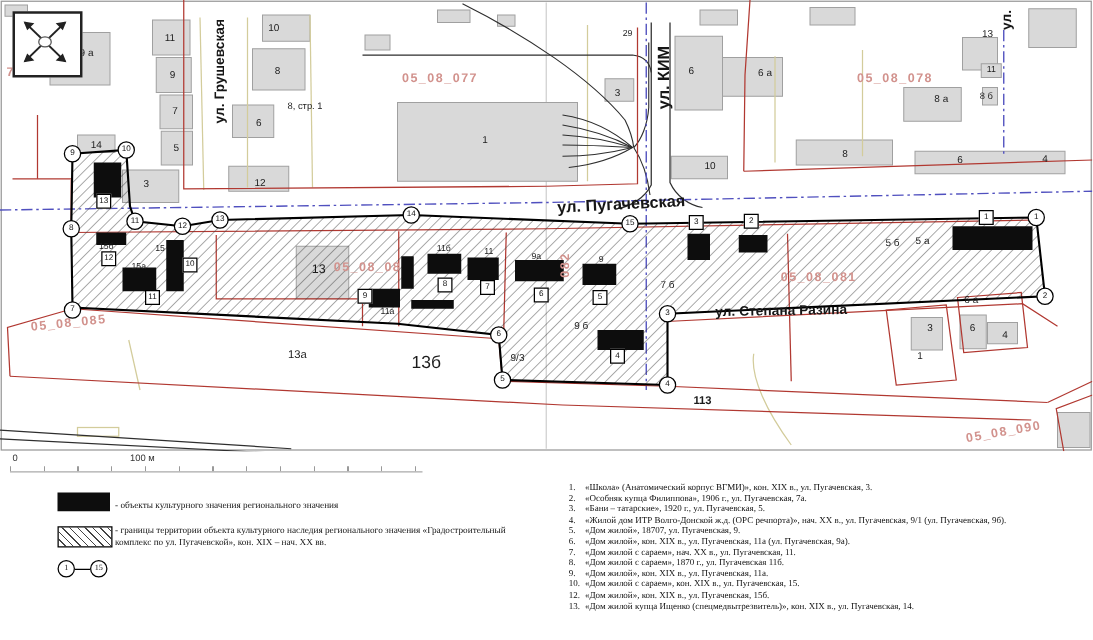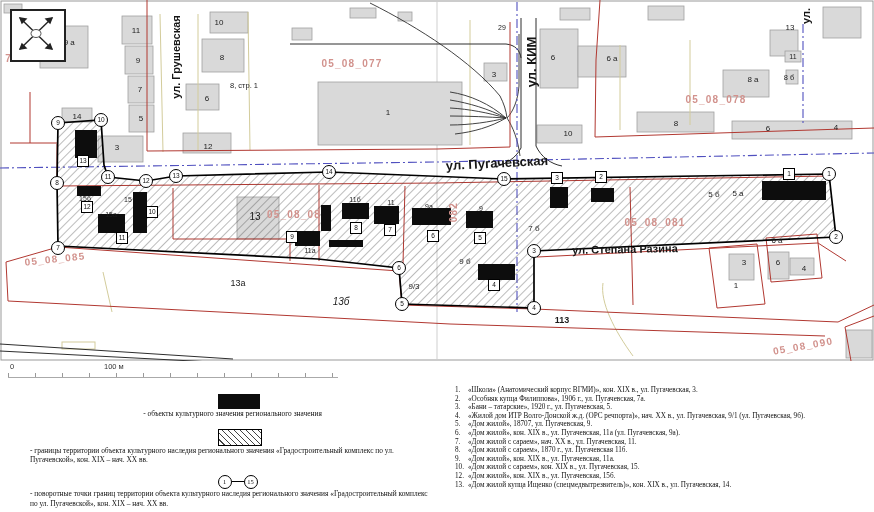--- a/index.html
+++ b/index.html
@@ -20,21 +20,21 @@
       border:2px solid #222;z-index:7;}
   .scalebar{position:absolute;left:8px;top:361px;width:340px;height:18px;font-size:7.5px;color:#333;}
   .scalebar .s0{position:absolute;left:2px;top:1px;}
   .scalebar .s100{position:absolute;left:96px;top:1px;}
   .scale-ticks{position:absolute;left:0px;top:12px;width:330px;height:4px;
       background:repeating-linear-gradient(90deg,#999 0 1px,transparent 1px 27px);
       border-bottom:1px solid #aaa;}
   
   .legend{position:absolute;left:30px;top:378px;width:405px;font-family:"Liberation Serif",serif;}
   .legend-title,.exp-title{font-size:9px;letter-spacing:0.8px;text-align:center;color:#111;}
-  .lg-row{position:relative;margin-top:10px;display:flex;align-items:center;flex-direction:column;}
+  .lg-row{position:relative;margin-top:10px;display:flex;align-items:flex-end;}
   .lg-sym{width:62px;flex:none;padding-left:16px;box-sizing:border-box;}
   .lg-text{flex:1;font-size:7.4px;line-height:1.3;color:#111;}
   .sw-black{width:42px;height:15px;background:#0d0d0d;}
   .sw-hatch{width:42px;height:15px;border:1.4px solid #000;background:
       repeating-linear-gradient(45deg,transparent 0 3.5px,#444 3.5px 4.3px);}
   .sw-points{display:flex;align-items:center;}
   .lg-circ{width:12px;height:12px;border:1px solid #000;border-radius:50%;font-size:6.5px;
       line-height:12px;text-align:center;background:#fff;flex:none;}
   .lg-line{width:12px;border-top:1px solid #000;height:0;flex:none;}
   .expl{position:absolute;left:455px;top:378px;width:416px;font-family:"Liberation Serif",serif;}
@@ -191,21 +191,21 @@
     </div>
 
     <div id="annot">
         <span class="street" style="font-size: 11px; left: 176px; top: 57px; transform: translate(-50%, -50%) rotate(-90deg);">ул. Грушевская</span>
         <span class="street" style="font-size: 13px; left: 531px; top: 62px; transform: translate(-50%, -50%) rotate(-90deg);">ул. КИМ</span>
         <span class="street" style="font-size: 13px; left: 497px; top: 163px; transform: translate(-50%, -50%) rotate(-3deg);">ул. Пугачевская</span>
         <span class="street" style="font-size: 11px; left: 625px; top: 249px; transform: translate(-50%, -50%) rotate(-1deg);">ул. Степана Разина</span>
         <span class="street" style="font-size: 11px; left: 806px; top: 16px; transform: translate(-50%, -50%) rotate(-90deg);">ул.</span>
         <span class="cad" style="left: 12px; top: 58px; transform: translate(-50%, -50%);">76</span>
         <span class="cad" style="left: 352px; top: 63px; transform: translate(-50%, -50%);">05_08_077</span>
-        <span class="cad" style="left: 716px; top: 63px; transform: translate(-50%, -50%); margin-top: 36px;">05_08_078</span>
+        <span class="cad" style="left: 716px; top: 63px; transform: translate(-50%, -50%);">05_08_078</span>
         <span class="cad" style="left: 294px; top: 214px; transform: translate(-50%, -50%);">05_08_08</span>
         <span class="cad" style="left: 453px; top: 212px; transform: translate(-50%, -50%) rotate(-90deg);">082</span>
         <span class="cad" style="left: 655px; top: 222px; transform: translate(-50%, -50%);">05_08_081</span>
         <span class="cad" style="left: 55px; top: 259px; transform: translate(-50%, -50%) rotate(-6deg);">05_08_085</span>
         <span class="cad" style="left: 803px; top: 346px; transform: translate(-50%, -50%) rotate(-10deg);">05_08_090</span>
         <span class="blab" style="font-size: 8px; left: 67px; top: 42px; transform: translate(-50%, -50%);">19 а</span>
         <span class="blab" style="font-size: 8px; left: 136px; top: 30px; transform: translate(-50%, -50%);">11</span>
         <span class="blab" style="font-size: 8px; left: 138px; top: 60px; transform: translate(-50%, -50%);">9</span>
         <span class="blab" style="font-size: 8px; left: 140px; top: 89px; transform: translate(-50%, -50%);">7</span>
         <span class="blab" style="font-size: 8px; left: 141px; top: 118px; transform: translate(-50%, -50%);">5</span>
@@ -236,21 +236,21 @@
         <span class="blab" style="font-size: 7px; left: 355px; top: 199px; transform: translate(-50%, -50%);">11б</span>
         <span class="blab" style="font-size: 7px; left: 391px; top: 202px; transform: translate(-50%, -50%);">11</span>
         <span class="blab" style="font-size: 7px; left: 310px; top: 250px; transform: translate(-50%, -50%);">11а</span>
         <span class="blab" style="font-size: 7px; left: 429px; top: 206px; transform: translate(-50%, -50%);">9а</span>
         <span class="blab" style="font-size: 7px; left: 481px; top: 208px; transform: translate(-50%, -50%);">9</span>
         <span class="blab" style="font-size: 8px; left: 465px; top: 261px; transform: translate(-50%, -50%);">9 б</span>
         <span class="blab" style="font-size: 8px; left: 534px; top: 228px; transform: translate(-50%, -50%);">7 б</span>
         <span class="blab" style="font-size: 8px; left: 714px; top: 194px; transform: translate(-50%, -50%);">5 б</span>
         <span class="blab" style="font-size: 8px; left: 738px; top: 193px; transform: translate(-50%, -50%);">5 а</span>
         <span class="blab" style="font-size: 9px; left: 238px; top: 283px; transform: translate(-50%, -50%);">13а</span>
-        <span class="blab" style="font-size: 10px; left: 341px; top: 301px; transform: translate(-50%, -50%); font-style: italic;">13б</span>
+        <span class="blab" style="font-size: 14px; left: 341px; top: 289px; transform: translate(-50%, -50%);">13б</span>
         <span class="blab" style="font-size: 8px; left: 414px; top: 286px; transform: translate(-50%, -50%);">9/3</span>
         <span class="blab" style="font-size: 9px; font-weight: bold; left: 562px; top: 320px; transform: translate(-50%, -50%);">113</span>
         <span class="blab" style="font-size: 8px; left: 744px; top: 262px; transform: translate(-50%, -50%);">3</span>
         <span class="blab" style="font-size: 8px; left: 778px; top: 262px; transform: translate(-50%, -50%);">6</span>
         <span class="blab" style="font-size: 8px; left: 804px; top: 268px; transform: translate(-50%, -50%);">4</span>
         <span class="blab" style="font-size: 8px; left: 777px; top: 240px; transform: translate(-50%, -50%);">6 а</span>
         <span class="blab" style="font-size: 8px; left: 736px; top: 285px; transform: translate(-50%, -50%);">1</span>
         <div class="tp" style="left: 829px; top: 174px; transform: translate(-50%, -50%);">1</div>
         <div class="tp" style="left: 836px; top: 237px; transform: translate(-50%, -50%);">2</div>
         <div class="tp" style="left: 534px; top: 251px; transform: translate(-50%, -50%);">3</div>
@@ -302,21 +302,20 @@
       <div class="lg-text">- границы территории объекта культурного наследия регионального значения «Градостроительный комплекс по ул. Пугачевской», кон. XIX – нач. XX вв.</div>
     </div>
     <div class="lg-row">
       <div class="lg-sym">
         <div class="sw-points">
           <div class="lg-circ">1</div>
           <div class="lg-line"></div>
           <div class="lg-circ">15</div>
         </div>
       </div>
-      <div class="lg-text">- поворотные точки границ территории объекта культурного наследия регионального значения «Градостроительный комплекс по ул. Пугачевской», кон. XIX – нач. XX вв.</div>
     </div>
   </div>
 
   <div class="expl">
     <div id="exp-items">
         <div class="exp-row">
           <span class="exp-num">1.</span>
           <span class="exp-text">«Школа» (Анатомический корпус ВГМИ)», кон. XIX в., ул. Пугачевская, 3.</span>
         </div>
         <div class="exp-row">

